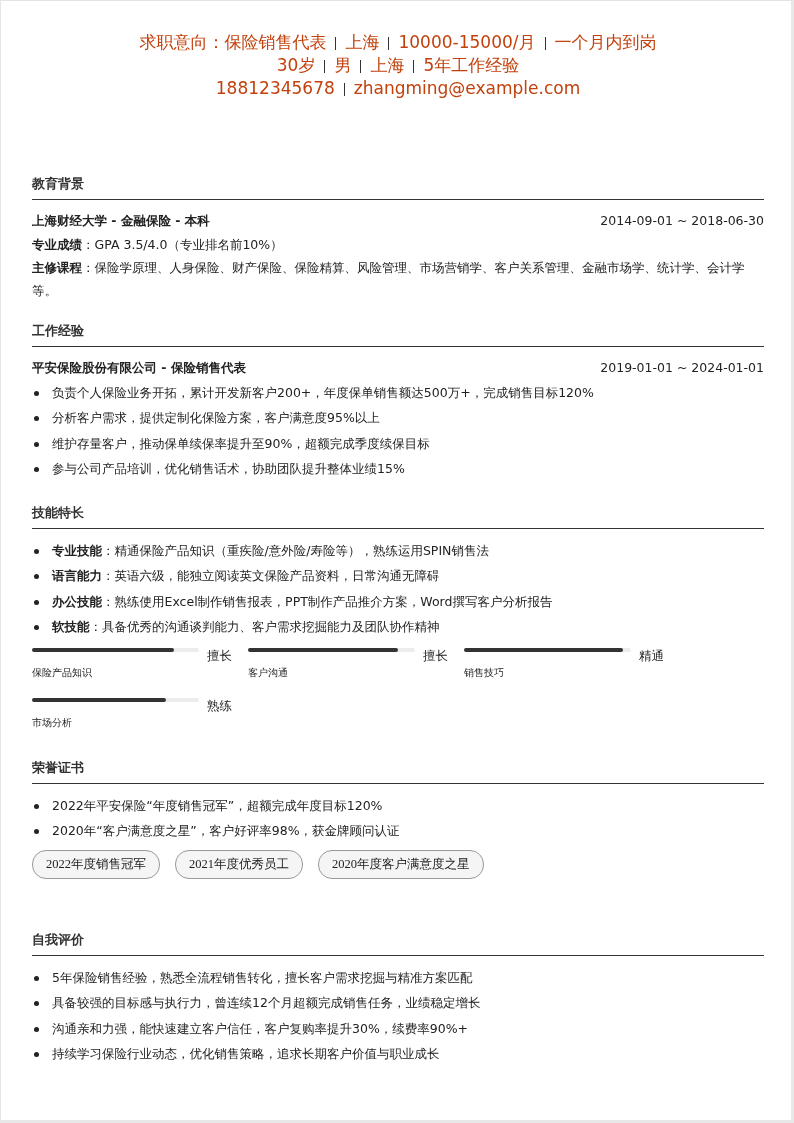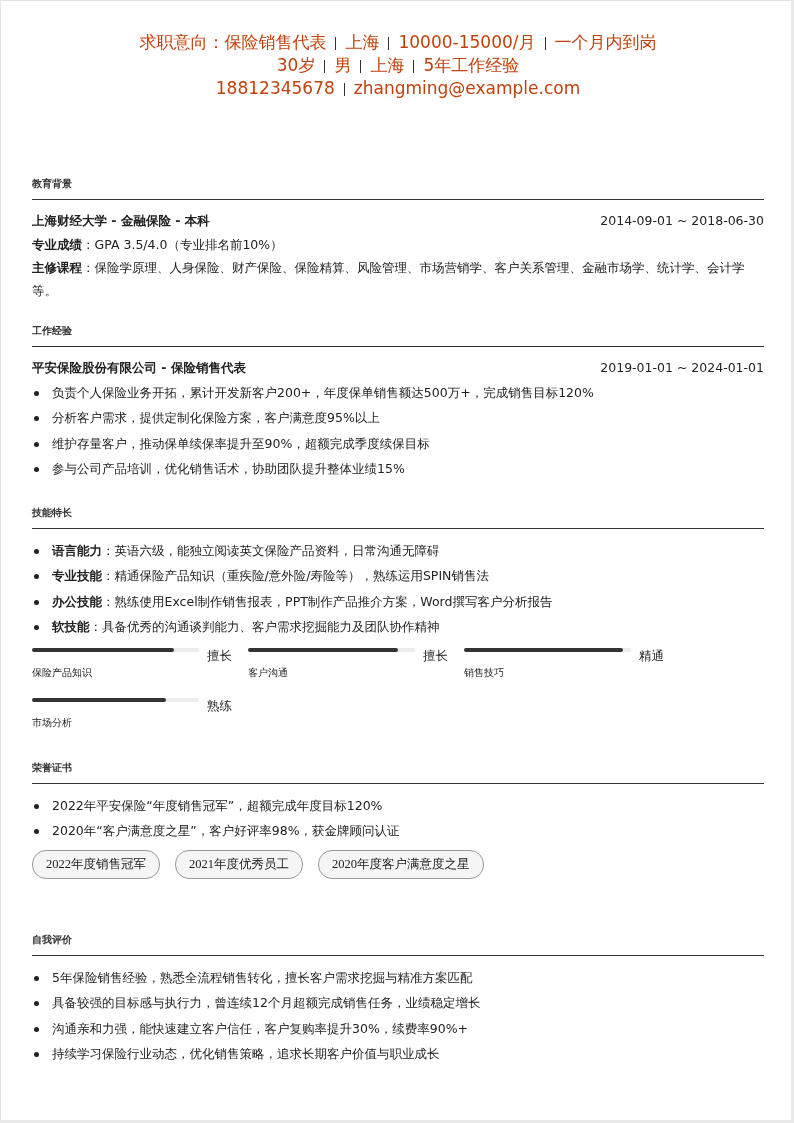--- a/index.html
+++ b/index.html
@@ -20,21 +20,21 @@
     border-right-color: #e8e8e8;
     border-bottom-color: #e8e8e8;
   }
   .header { position: absolute; left: 0; top: 30px; width: 794px; text-align: center; }
   .name { font-size: 22px; font-weight: bold; color: #222; letter-spacing: 1px; line-height: 30px; }
   .info-line { font-size: 17px; line-height: 23px; color: #c2410c; }
   .info-line .sep { display: inline-block; width: 1px; height: 13px; background: #333; margin: 0 9px; vertical-align: -2px; }
 
   .section { position: absolute; left: 31px; width: 732px; }
   .section-title {
-    font-size: 10px; font-weight: bold; color: #333;
+    font-size: 13px; font-weight: bold; color: #333;
     line-height: 22px; padding-bottom: 4px;
     border-bottom: 1px solid #333;
   }
   .row { display: flex; justify-content: space-between; line-height: 25px; }
   .row .left { font-weight: bold; }
   .line { line-height: 23px; }
   .line b { font-weight: bold; }
   ul.bullets { list-style: none; }
   ul.bullets li { position: relative; padding-left: 20px; line-height: 25.3px; }
   ul.bullets li::before {
@@ -92,22 +92,22 @@
       <li>负责个人保险业务开拓，累计开发新客户200+，年度保单销售额达500万+，完成销售目标120%</li>
       <li>分析客户需求，提供定制化保险方案，客户满意度95%以上</li>
       <li>维护存量客户，推动保单续保率提升至90%，超额完成季度续保目标</li>
       <li>参与公司产品培训，优化销售话术，协助团队提升整体业绩15%</li>
     </ul>
   </div>
 
   <div class="section" style="top:501px;">
     <div class="section-title">技能特长</div>
     <ul class="bullets" style="margin-top:9px;">
+      <li><b>专业技能</b><span>：精通保险产品知识（重疾险/意外险/寿险等），熟练运用SPIN销售法</span></li>
       <li><b>语言能力</b><span>：英语六级，能独立阅读英文保险产品资料，日常沟通无障碍</span></li>
-      <li><b>专业技能</b><span>：精通保险产品知识（重疾险/意外险/寿险等），熟练运用SPIN销售法</span></li>
       <li><b>办公技能</b><span>：熟练使用Excel制作销售报表，PPT制作产品推介方案，Word撰写客户分析报告</span></li>
       <li><b>软技能</b><span>：具备优秀的沟通谈判能力、客户需求挖掘能力及团队协作精神</span></li>
     </ul>
     <div class="skill-grid" style="margin-top:9px;">
       <div class="skill" style="left:0; top:0;">
         <div class="bar-wrap">
             <div class="track">
               <div class="fill" style="width: 85%;"></div>
             </div>
             <span class="level">擅长</span>

